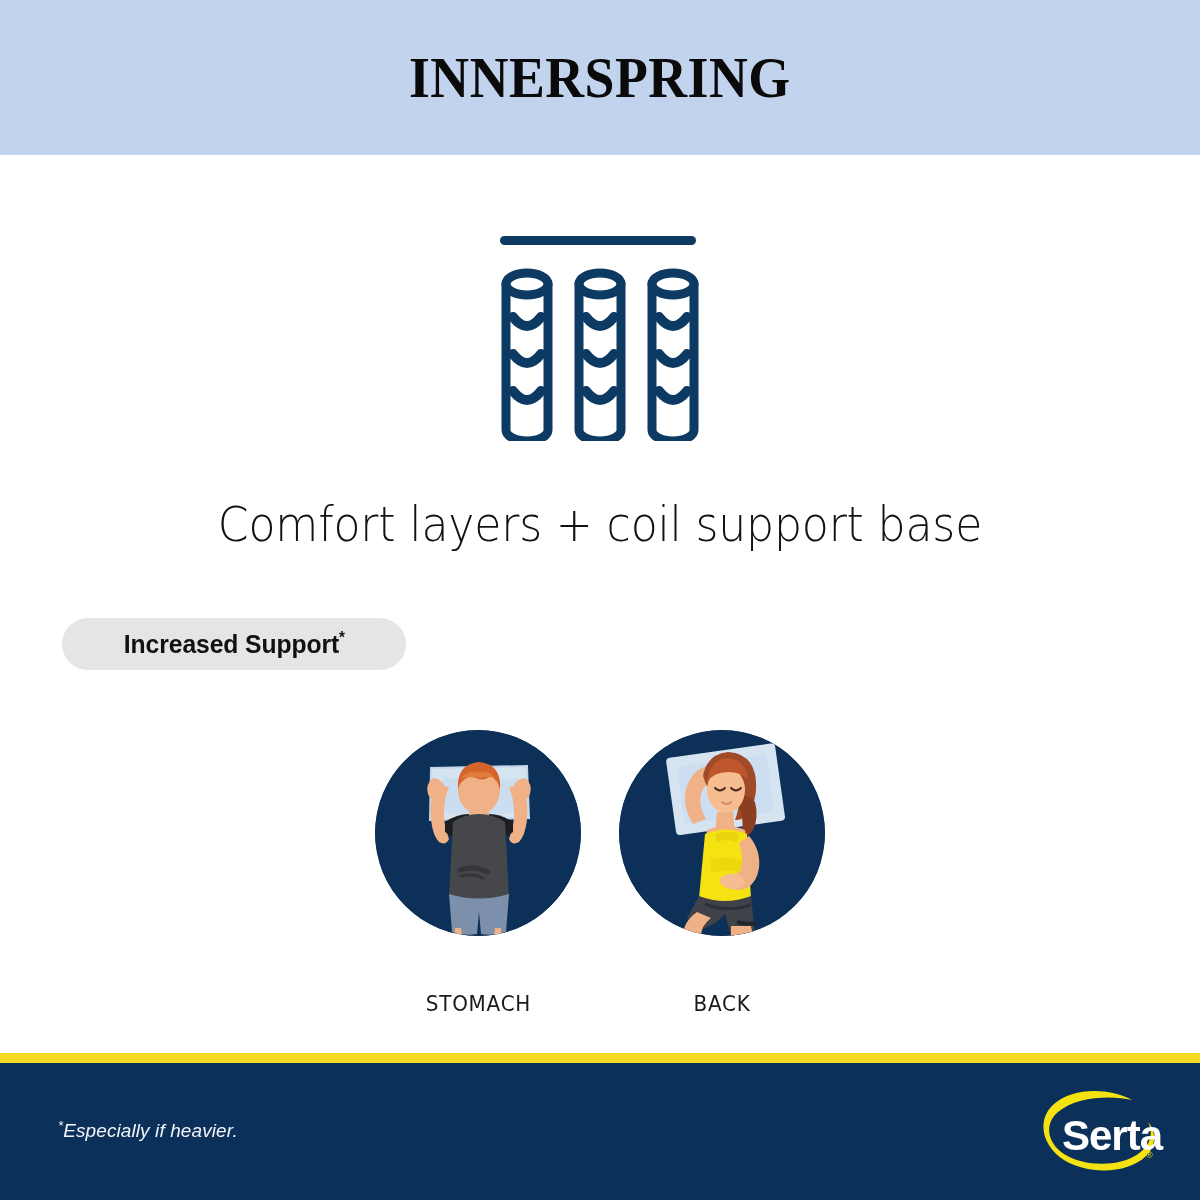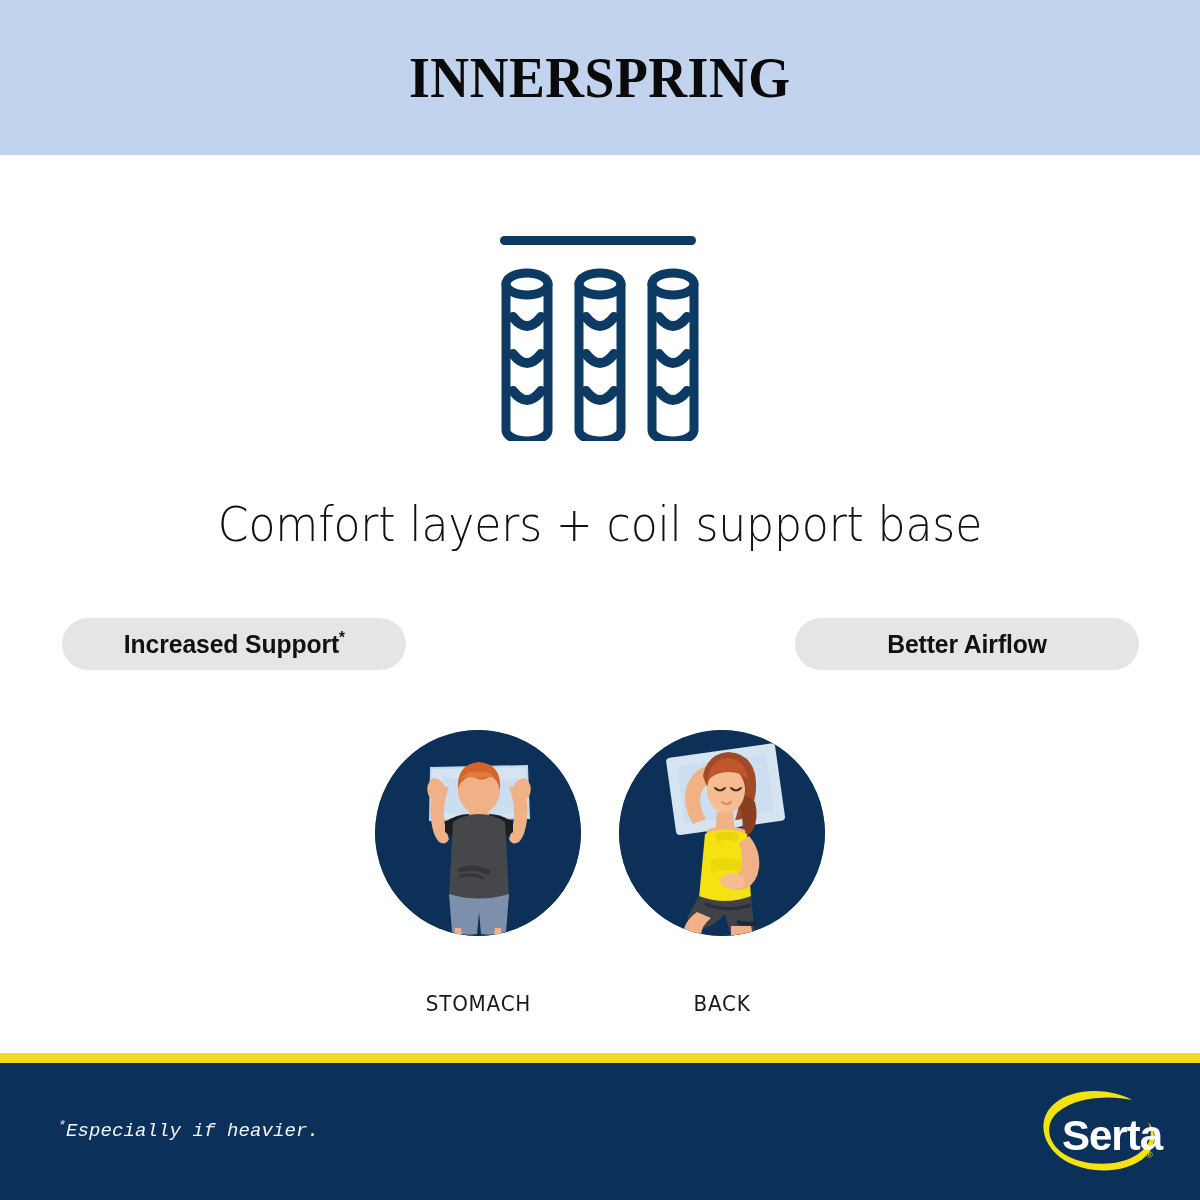--- a/index.html
+++ b/index.html
@@ -71,21 +71,21 @@
     position:absolute;left:0;top:1053px;width:1200px;height:10px;
     background:#f5d922;
   }
   .footer{
     position:absolute;left:0;top:1063px;width:1200px;height:137px;
     background:#0b3059;
   }
   .footnote{
     position:absolute;left:58px;top:1120px;
     color:#f2f5fa;font-style:italic;font-size:19px;
-    font-family:Liberation Mono, monospace;
+    font-family:Liberation Sans, sans-serif;
     letter-spacing:0.1px;
   }
   .footnote sup{font-size:13px;vertical-align:super;line-height:0;}
   .serta-logo{position:absolute;left:1036px;top:1088px;}
 </style>
 </head>
 <body>
 
 <div class="page">
 
@@ -122,23 +122,20 @@
       </g>
     </svg>
   </div>
 
   <div class="subtitle">Comfort layers + coil support base</div>
 
   <div class="pill-row">
     <div class="pill">
       <span class="lbl"><span>Increased Support</span><sup>*</sup></span>
     </div>
-    <div class="pill">
-      <span class="lbl"><span>Better Airflow</span></span>
-    </div>
   </div>
 
   <div class="positions">
 
     <div class="pos-card">
       <div class="pos-circle">
         <svg width="206" height="206" viewBox="0 0 206 206" xmlns="http://www.w3.org/2000/svg">
           <circle cx="103" cy="103" r="103" fill="#0d3058"></circle>
 
           <g>

